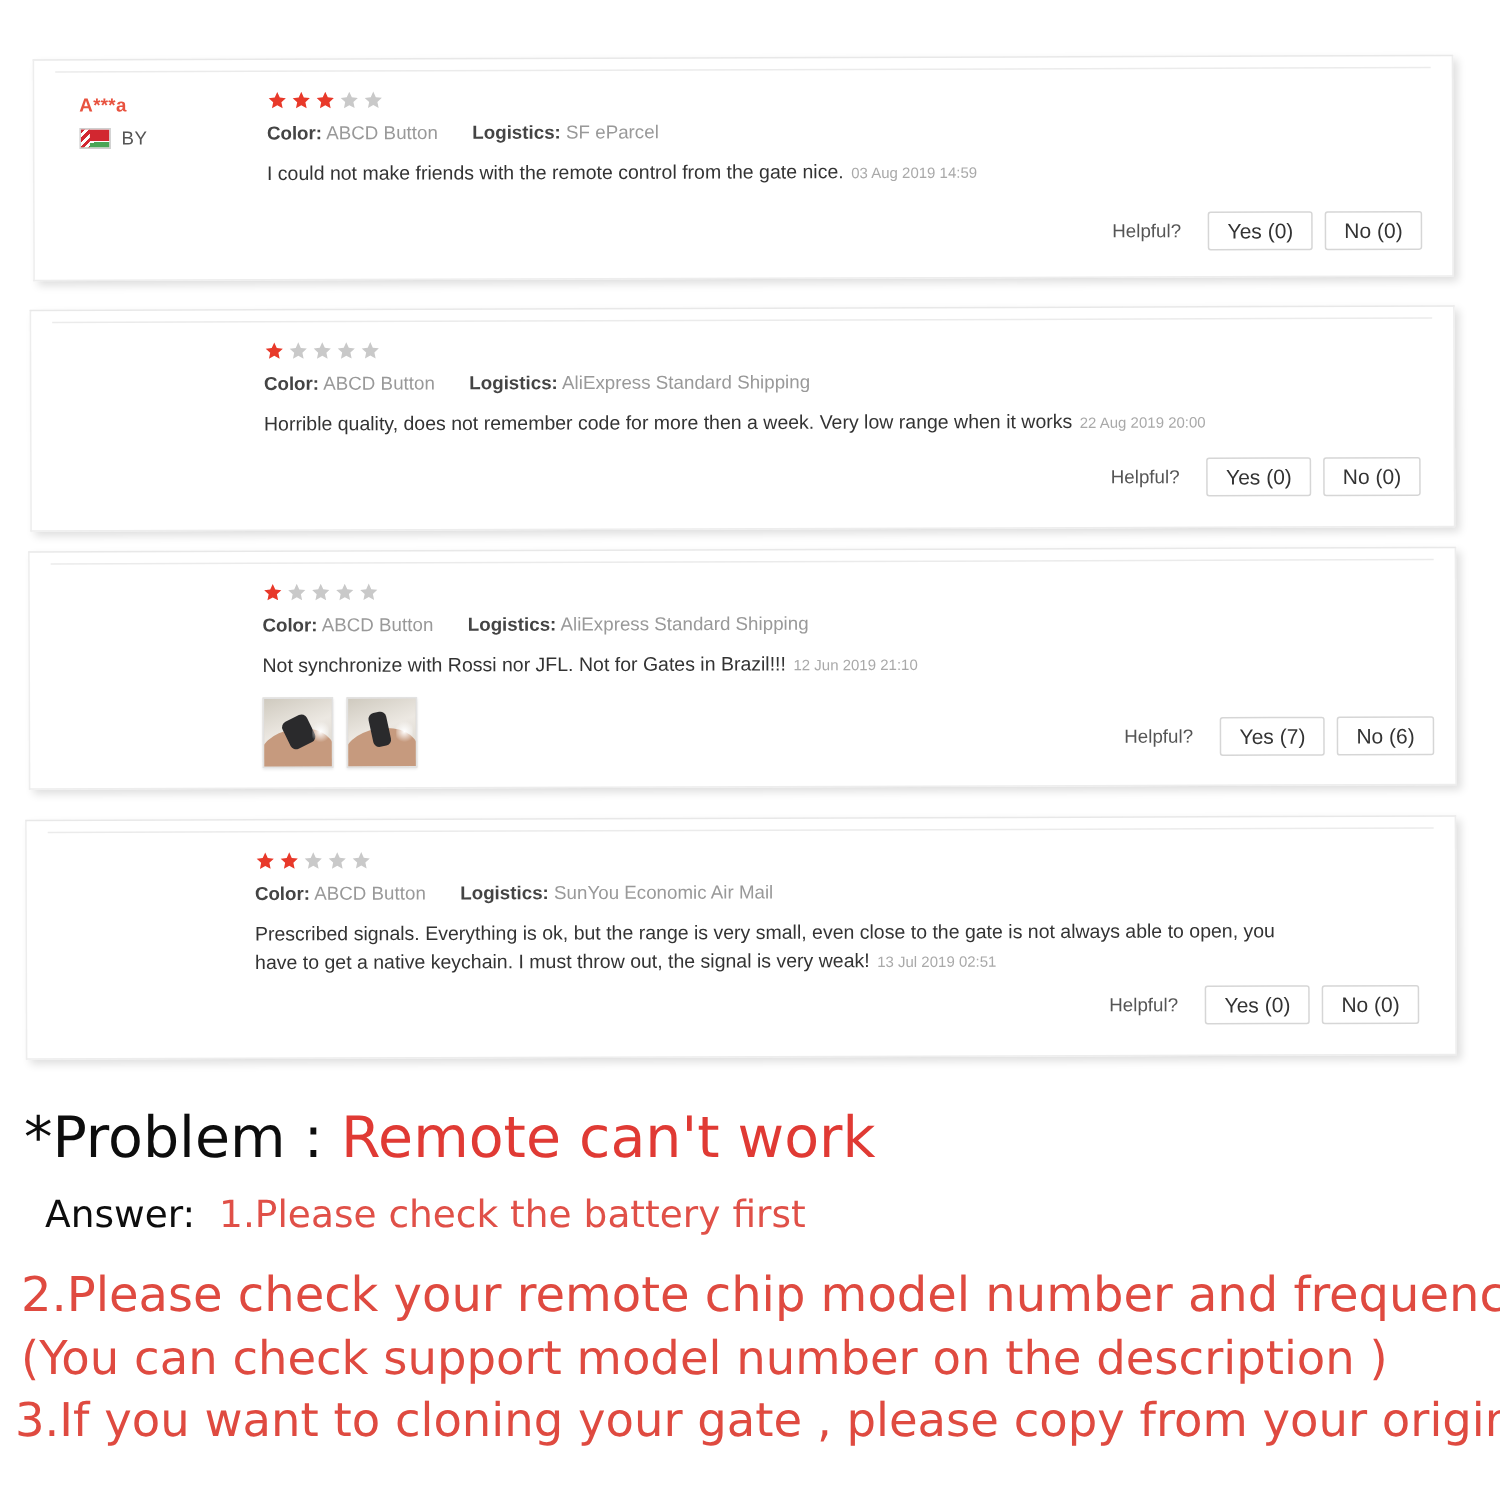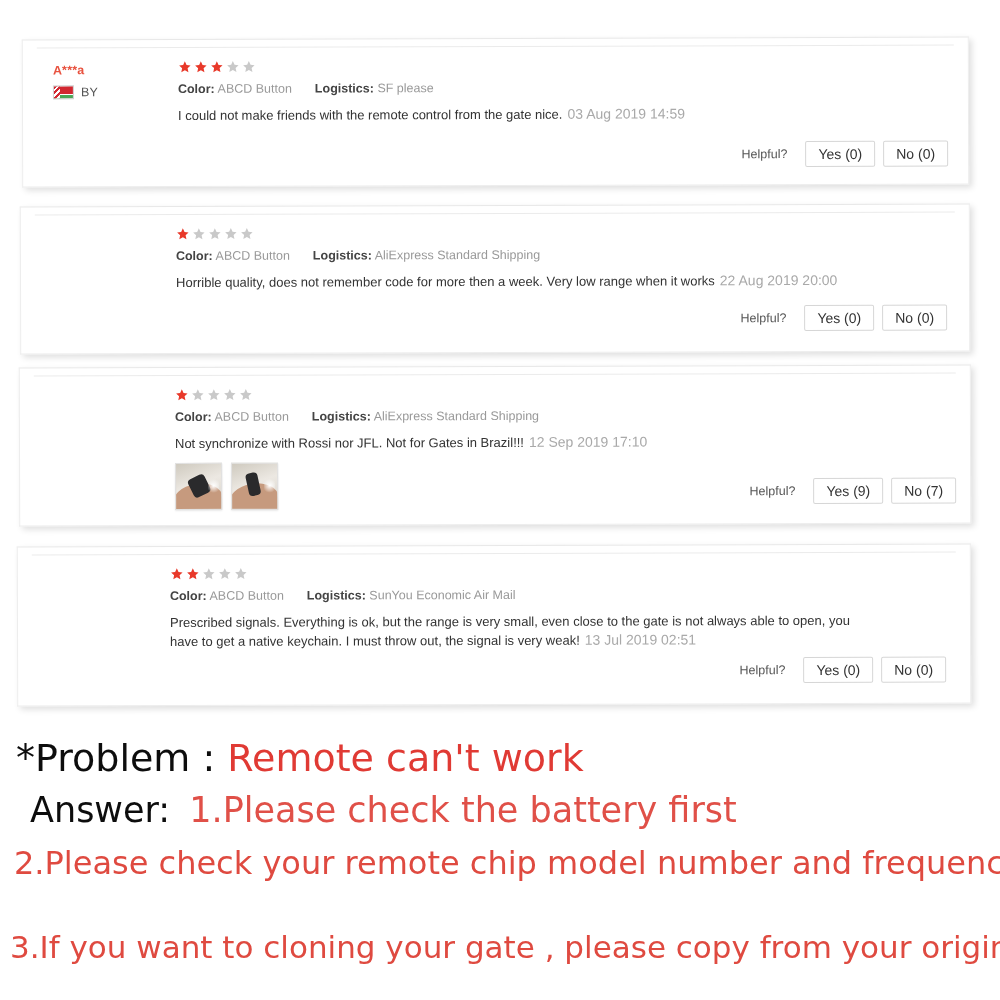--- a/index.html
+++ b/index.html
@@ -157,21 +157,21 @@
   .meta-gap { display: inline-block; width: 16px; }
 
   .review-text {
     font-size: 13px;
     line-height: 19px;
     color: #333333;
     max-width: 700px;
   }
   .review-date {
     color: #a9a9a9;
-    font-size: 14px;
+    font-size: 10px;
     margin-left: 5px;
     white-space: nowrap;
   }
 
   .thumbs {
     display: flex;
     margin-top: 10px;
   }
   .thumb {
     width: 47px;
@@ -247,21 +247,21 @@
     top: 9px;
     font-size: 38px;
     line-height: 46px;
   }
   .faq-problem .lbl { color: #0d0d0d; }
   .faq-problem .val { color: #e03a34; }
 
   .faq-answer {
     left: 30px;
     top: 63px;
-    font-size: 35px;
+    font-size: 25px;
     line-height: 42px;
   }
   .faq-answer .lbl { color: #0d0d0d; }
   .faq-answer .val { color: #e05048; margin-left: 8px; }
 
   .faq-l2 {
     left: 14px;
     top: 116px;
     font-size: 32px;
     line-height: 42px;
@@ -327,21 +327,21 @@
                 <svg viewBox="0 0 24 24">
                   <path d="M12 2.2 L14.9 8.6 L21.8 9.4 L16.7 14.1 L18.1 21 L12 17.6 L5.9 21 L7.3 14.1 L2.2 9.4 L9.1 8.6 Z" fill="#c9c9c9"></path>
                 </svg>
               </span>
             </div>
           <div class="meta-row">
             <span class="meta-label">Color:</span>
             <span>ABCD Button</span>
             <span class="meta-gap"></span>
             <span class="meta-label">Logistics:</span>
-            <span>SF please</span>
+            <span>SF eParcel</span>
           </div>
           <div class="review-text">
             <span>I could not make friends with the remote control from the gate nice.</span><span class="review-date">03 Aug 2019 14:59</span>
           </div>
         </div>
 
         <div class="helpful-row" style="right:20px; top:103px;">
           <span class="helpful-label">Helpful?</span>
           <button class="vote-btn">Yes (0)</button>
           <button class="vote-btn">No (0)</button>
@@ -436,42 +436,42 @@
               </span>
             </div>
           <div class="meta-row">
             <span class="meta-label">Color:</span>
             <span>ABCD Button</span>
             <span class="meta-gap"></span>
             <span class="meta-label">Logistics:</span>
             <span>AliExpress Standard Shipping</span>
           </div>
           <div class="review-text">
-            <span>Not synchronize with Rossi nor JFL. Not for Gates in Brazil!!!</span><span class="review-date">12 Sep 2019 17:10</span>
+            <span>Not synchronize with Rossi nor JFL. Not for Gates in Brazil!!!</span><span class="review-date">12 Jun 2019 21:10</span>
           </div>
           <div class="thumbs">
             <div class="thumb t1">
               <div class="bg"></div>
                 <div class="hand"></div>
                 <div class="remote"></div>
                 <div class="glow"></div>
             </div>
             <div class="thumb t2">
               <div class="bg"></div>
                 <div class="hand"></div>
                 <div class="remote"></div>
                 <div class="glow"></div>
             </div>
           </div>
         </div>
 
         <div class="helpful-row" style="right:14px; top:112px;">
           <span class="helpful-label">Helpful?</span>
-          <button class="vote-btn">Yes (9)</button>
-          <button class="vote-btn">No (7)</button>
+          <button class="vote-btn">Yes (7)</button>
+          <button class="vote-btn">No (6)</button>
         </div>
       </div>
     </div>
 
     <div class="review-card" style="left:17px; top:545px; width:954px; height:160px; transform:rotate(-0.18deg);">
       <div class="card-inner">
         <div class="card-toprule"></div>
 
 
         <div class="content-col" style="left:152px;">
@@ -527,16 +527,17 @@
   <div class="faq">
     <div class="faq-line faq-problem">
       <span class="lbl">*Problem :</span>
       <span class="val">Remote can't work</span>
     </div>
     <div class="faq-line faq-answer">
       <span class="lbl">Answer:</span>
       <span class="val">1.Please check the battery first</span>
     </div>
     <div class="faq-line faq-l2">2.Please check your remote chip model number and frequency</div>
+    <div class="faq-line faq-l3">(You can check support model number on the description )</div>
     <div class="faq-line faq-l4">3.If you want to cloning your gate , please copy from your original remo</div>
   </div>
 
 </div>
 
 </body></html>

